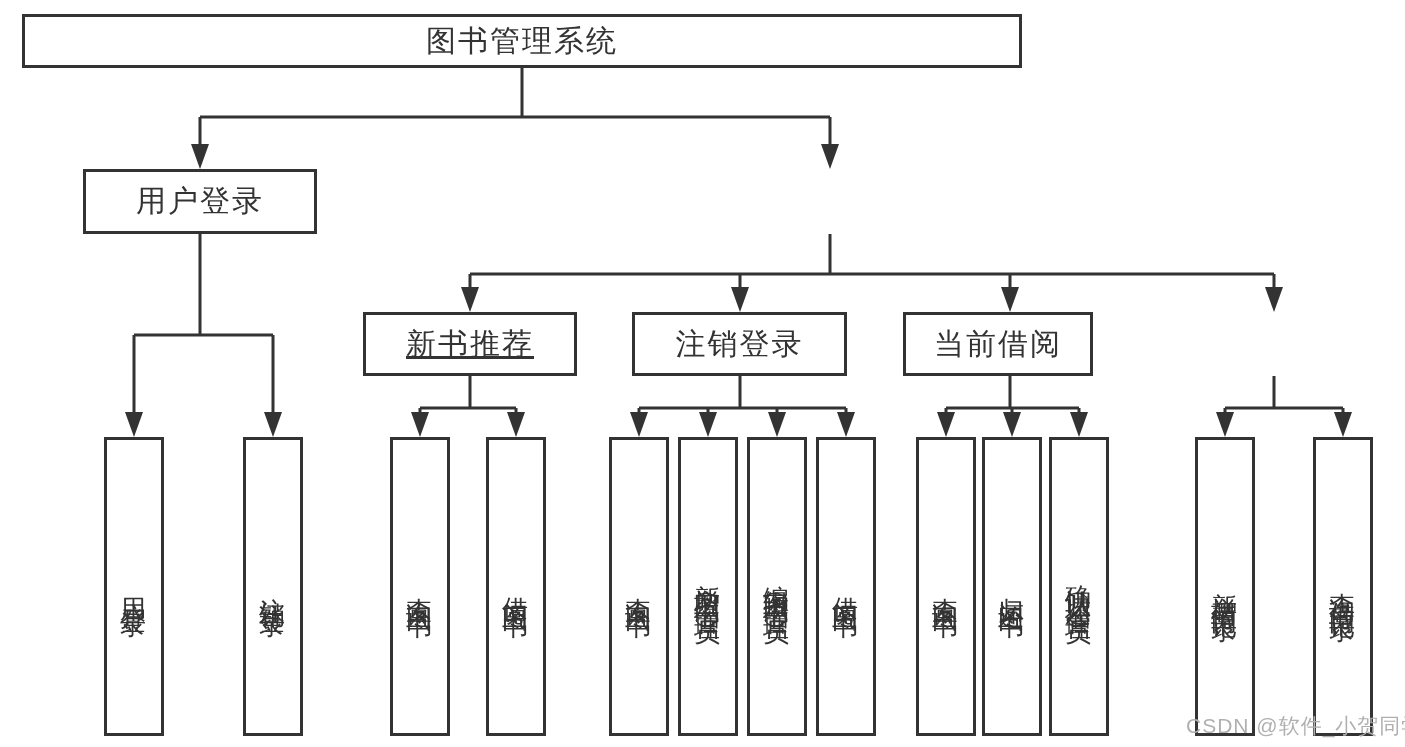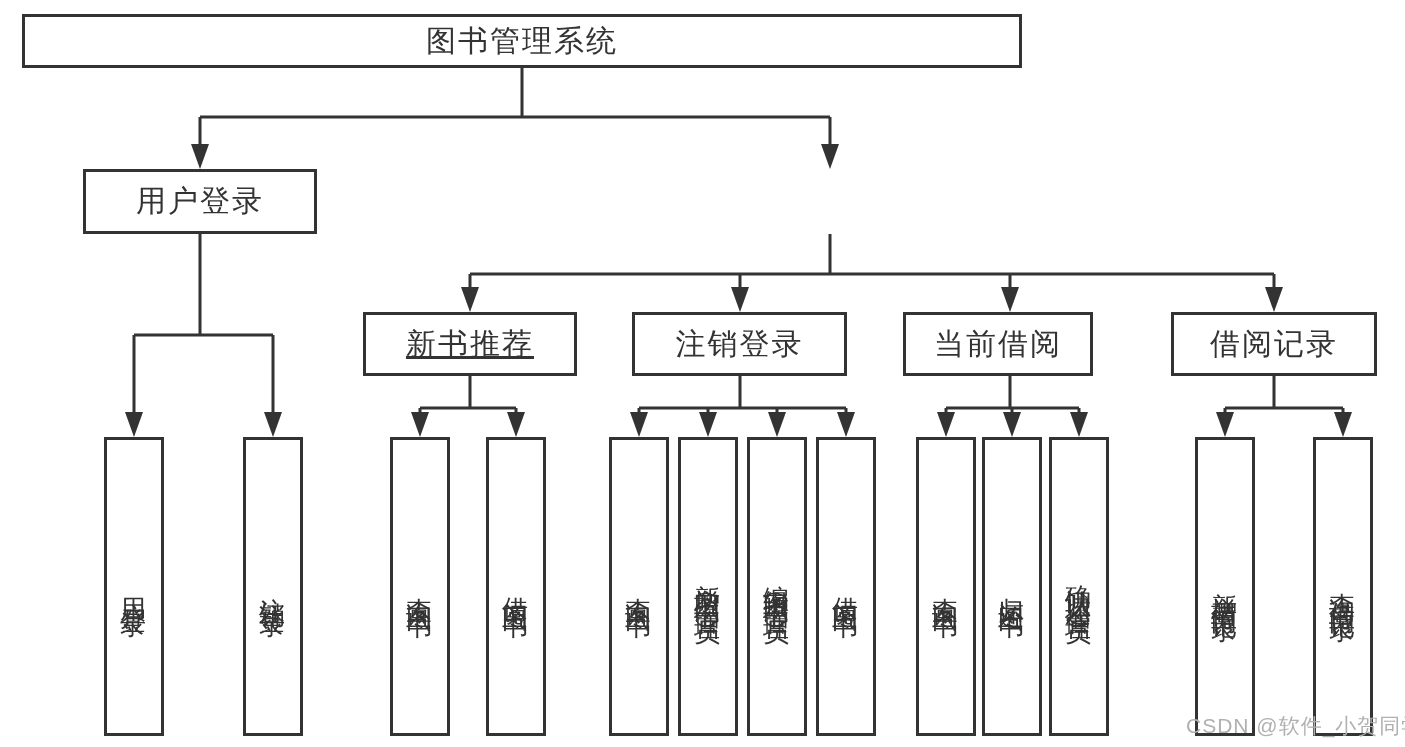--- a/index.html
+++ b/index.html
@@ -89,23 +89,20 @@
 
   <div class="node h" style="left:363px;top:312px;width:214px;height:64px;text-decoration:underline;">
     <span>新书推荐</span>
   </div>
   <div class="node h" style="left:632px;top:312px;width:215px;height:64px;">
     <span>注销登录</span>
   </div>
   <div class="node h" style="left:903px;top:312px;width:190px;height:64px;">
     <span>当前借阅</span>
   </div>
-  <div class="node h" style="left:1171px;top:312px;width:206px;height:64px;">
-    <span>借阅记录</span>
-  </div>
 
   <div class="node v" style="left:104px;top:437px;width:60px;height:299px;">
     <span>用户登录</span>
   </div>
   <div class="node v" style="left:243px;top:437px;width:60px;height:299px;">
     <span>注销登录</span>
   </div>
 
   <div class="node v" style="left:390px;top:437px;width:60px;height:299px;">
     <span>查询图书</span>

